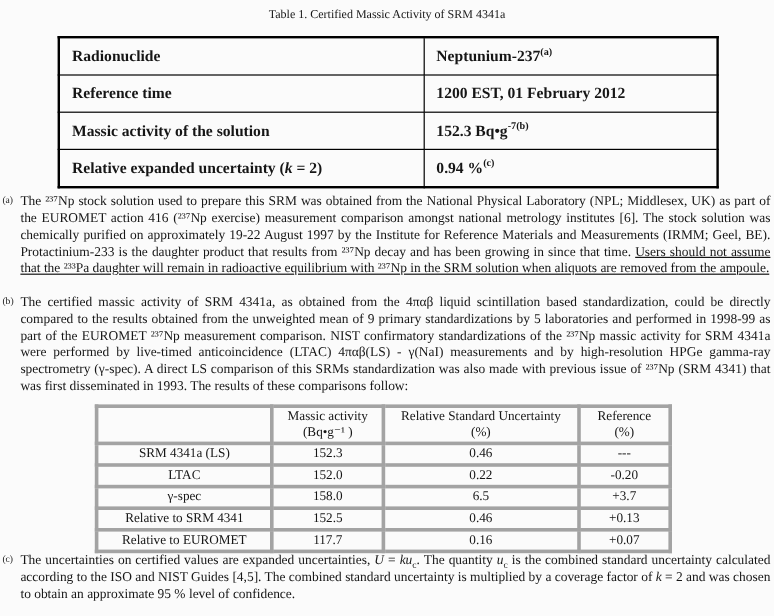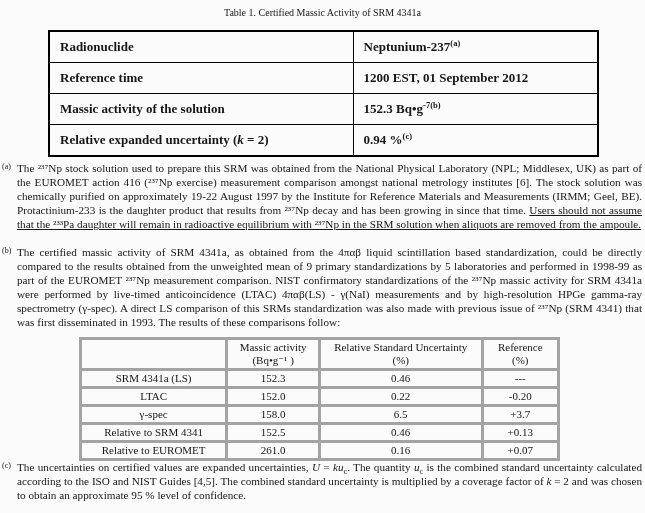--- a/index.html
+++ b/index.html
@@ -102,21 +102,21 @@
   <div class="title">Table 1.  Certified Massic Activity of SRM 4341a</div>
 
   <table class="main-table">
     <tbody>
         <tr>
       <td class="lbl">Radionuclide</td>
       <td class="val"><span>Neptunium-237</span><sup>(a)</sup></td>
     </tr>
     <tr>
       <td class="lbl">Reference time</td>
-      <td class="val"><span>1200 EST, 01 September 2012</span></td>
+      <td class="val"><span>1200 EST, 01 February 2012</span></td>
     </tr>
     <tr>
       <td class="lbl">Massic activity of the solution</td>
       <td class="val"><span>152.3 Bq•g</span><sup>-7(b)</sup></td>
     </tr>
     <tr>
       <td class="lbl"><span>Relative expanded uncertainty (</span><span class="it">k</span><span> = 2)</span></td>
       <td class="val"><span>0.94 %</span><sup>(c)</sup></td>
     </tr>
   </tbody>
@@ -174,21 +174,21 @@
         <td>+3.7</td>
       </tr>
       <tr>
         <td>Relative to SRM 4341</td>
         <td>152.5</td>
         <td>0.46</td>
         <td>+0.13</td>
       </tr>
       <tr>
         <td>Relative to EUROMET</td>
-        <td>261.0</td>
+        <td>117.7</td>
         <td>0.16</td>
         <td>+0.07</td>
       </tr>
     </tbody>
       </table>
   </div>
 
   <div class="fn" style="top:460px">
     <span class="marker">(c)</span><span>The uncertainties on certified values are expanded uncertainties, </span><span class="it">U</span><span> = </span><span class="it">ku</span><sub>c</sub><span>.  The quantity </span><span class="it">u</span><sub>c</sub><span> is the combined standard uncertainty calculated according to the ISO and NIST Guides [4,5].  The combined standard uncertainty is multiplied by a coverage factor of </span><span class="it">k</span><span> = 2 and was chosen to obtain an approximate 95 % level of confidence.</span>
   </div>

